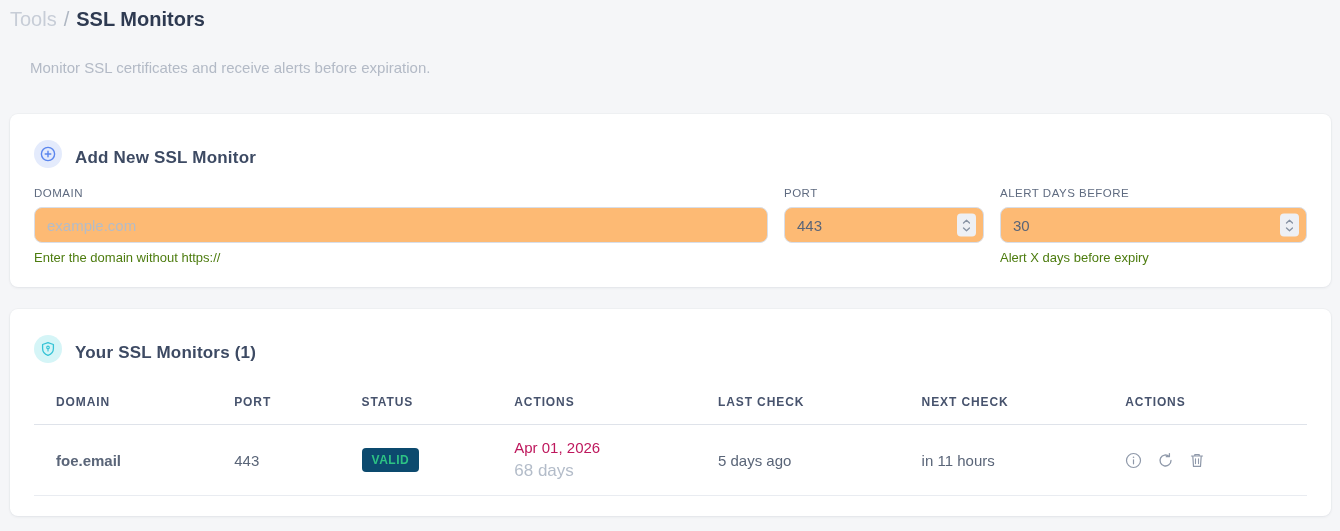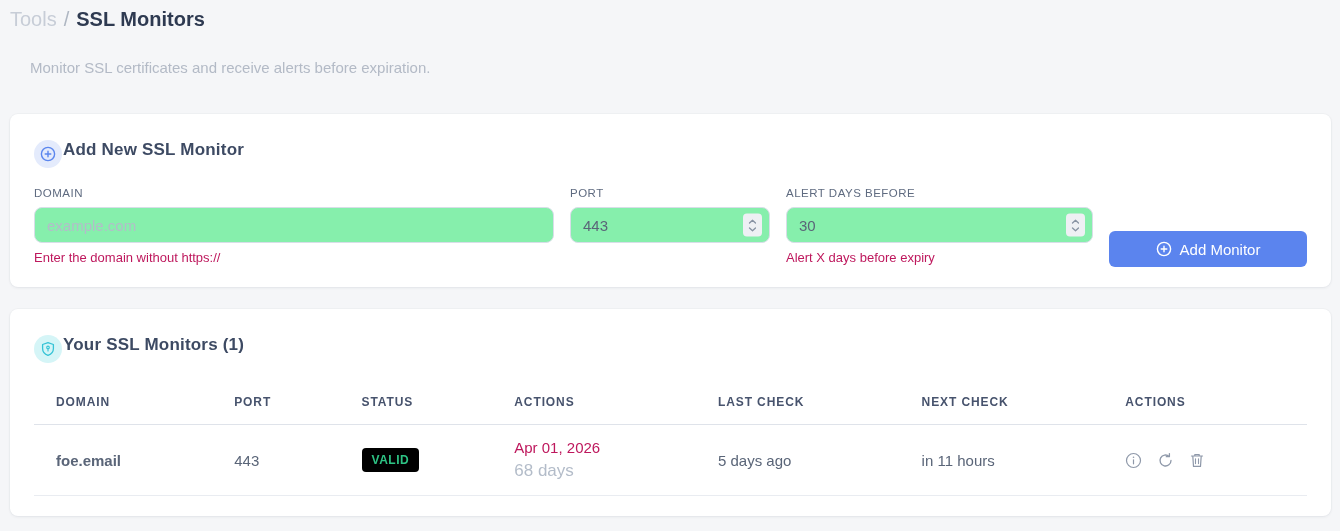--- a/index.html
+++ b/index.html
@@ -21,21 +21,21 @@
 
   
   .card {
     background: #ffffff;
     border-radius: 8px;
     box-shadow: 0 1px 3px rgba(25, 39, 72, 0.07), 0 0 0 1px rgba(25, 39, 72, 0.02);
   }
   .card-add { margin-top: 38px; padding: 26px 24px 22px 24px; }
   .card-list { margin-top: 22px; padding: 26px 24px 20px 24px; }
 
-  .card-header { display: flex; align-items: flex-start; gap: 1px; }
+  .card-header { display: flex; align-items: flex-end; gap: 13px; }
   .icon-badge {
     width: 28px; height: 28px; border-radius: 50%;
     display: flex; align-items: center; justify-content: center;
     flex: 0 0 28px;
   }
   .icon-badge.blue { background: #e4ebfc; }
   .icon-badge.cyan { background: #d5f5f7; }
   .card-title { font-size: 17px; font-weight: 700; color: #3d4a63; letter-spacing: .2px; }
 
   
@@ -44,37 +44,37 @@
   .field-domain { flex: 1 1 auto; }
   .field-port { flex: 0 0 200px; }
   .field-alert { flex: 0 0 307px; }
   .field-label {
     font-size: 11.5px; color: #5f6b80; letter-spacing: .5px;
     margin-bottom: 8px;
   }
   .input-wrap {
     position: relative; height: 36px;
     border: 1px solid #d8dee8; border-radius: 8px;
-    background: #86efac; display: flex; align-items: center;
+    background: #fdba74; display: flex; align-items: center;
   }
   .input-wrap input {
     width: 100%; height: 100%; border: none; outline: none;
     background: transparent; padding: 0 12px;
     font-family: "Liberation Sans", sans-serif;
     font-size: 15px; color: #5a6578;
   }
   .input-wrap input::placeholder { color: #b3bcc9; }
   .input-wrap.number input { padding-right: 36px; }
   .spinner {
     position: absolute; right: 7px; top: 50%; transform: translateY(-50%);
     width: 19px; height: 23px; border-radius: 4px; background: #eef0f4;
     display: flex; flex-direction: column; align-items: center; justify-content: center;
     cursor: pointer;
   }
-  .hint { margin-top: 7px; font-size: 13px; color: #be185d; }
+  .hint { margin-top: 7px; font-size: 13px; color: #4d7c0f; }
 
   .btn-primary {
     flex: 0 0 198px; height: 36px; align-self: flex-end; margin-bottom: -2px;
     background: #5b84ee; border: none; border-radius: 6px;
     color: #ffffff; font-size: 15px; font-family: "Liberation Sans", sans-serif;
     display: flex; align-items: center; justify-content: center; gap: 8px;
     cursor: pointer;
   }
 
   
@@ -90,21 +90,21 @@
     vertical-align: middle;
     font-size: 15px; color: #5a6578;
   }
   .col-domain { width: 14%; } .col-port { width: 10%; } .col-status { width: 12%; }
   .col-expires { width: 16%; } .col-last { width: 16%; } .col-next { width: 16%; }
   .col-actions { width: 16%; }
 
   .cell-domain { font-weight: 700; color: #414e66; }
   .badge-valid {
     display: inline-block; padding: 5px 10px; border-radius: 4px;
-    background: #000000; color: #2dc384;
+    background: #0c4a6e; color: #2dc384;
     font-size: 12px; font-weight: 700; letter-spacing: .5px;
   }
   .expires-date { font-size: 15px; color: #be185d; }
   .expires-days { font-size: 17px; color: #b3bcc9; margin-top: 5px; }
   .cell-last { font-size: 14px; }
   .cell-next { font-size: 14px; color: #5b86ee; }
 
   .actions-wrap { display: flex; align-items: center; gap: 15px; }
   .icon-btn {
     background: none; border: none; padding: 0; cursor: pointer;
@@ -163,29 +163,20 @@
           <span class="spinner">
             <svg width="9" height="14" viewBox="0 0 9 14" fill="none">
               <path d="M1.5 4.5L4.5 1.7L7.5 4.5" stroke="#8792a3" stroke-width="1.3" stroke-linecap="round" stroke-linejoin="round"></path>
               <path d="M1.5 9.5L4.5 12.3L7.5 9.5" stroke="#8792a3" stroke-width="1.3" stroke-linecap="round" stroke-linejoin="round"></path>
             </svg>
           </span>
         </div>
         <p class="hint">Alert X days before expiry</p>
       </div>
 
-      <button class="btn-primary">
-        <span style="display:flex">
-          <svg width="16" height="16" viewBox="0 0 16 16" fill="none">
-            <circle cx="8" cy="8" r="6.6" stroke="#ffffff" stroke-width="1.4"></circle>
-            <path d="M8 5.2v5.6M5.2 8h5.6" stroke="#ffffff" stroke-width="1.4" stroke-linecap="round"></path>
-          </svg>
-        </span>
-        <span>Add Monitor</span>
-      </button>
 
     </div>
   </section>
 
   <section class="card card-list">
     <div class="card-header">
       <span class="icon-badge cyan">
         <svg width="16" height="16" viewBox="0 0 16 16" fill="none">
           <path d="M8 1.6L13.4 3.5V7.5C13.4 10.8 11.1 13.3 8 14.4C4.9 13.3 2.6 10.8 2.6 7.5V3.5L8 1.6Z" stroke="#35c3d6" stroke-width="1.3" stroke-linejoin="round"></path>
           <circle cx="8" cy="6.4" r="1.3" stroke="#35c3d6" stroke-width="1.1"></circle>

